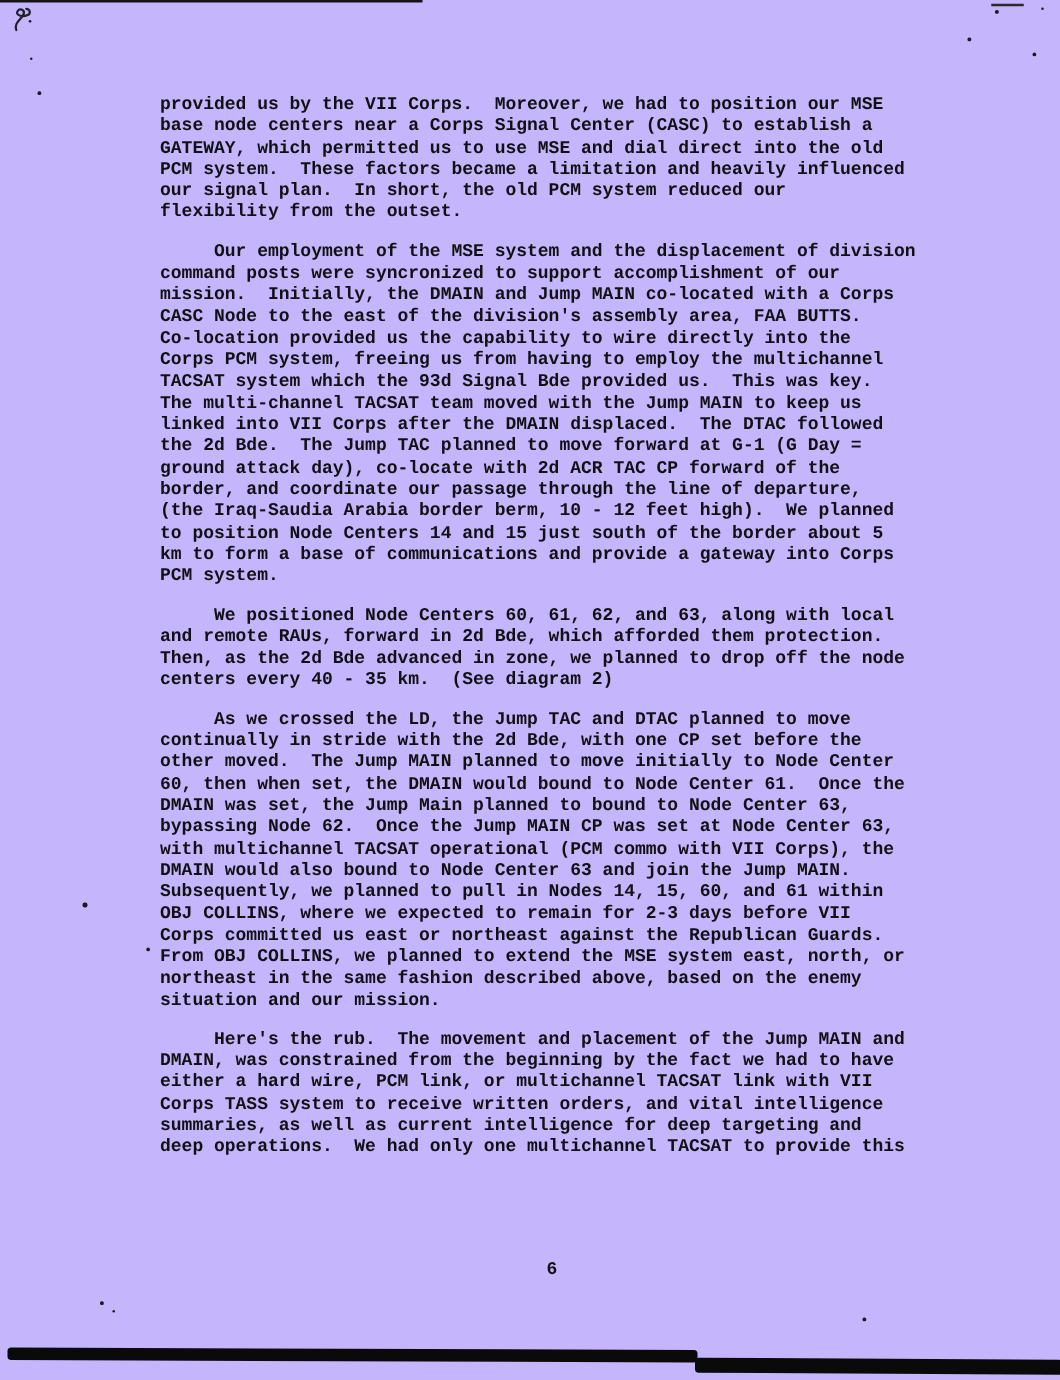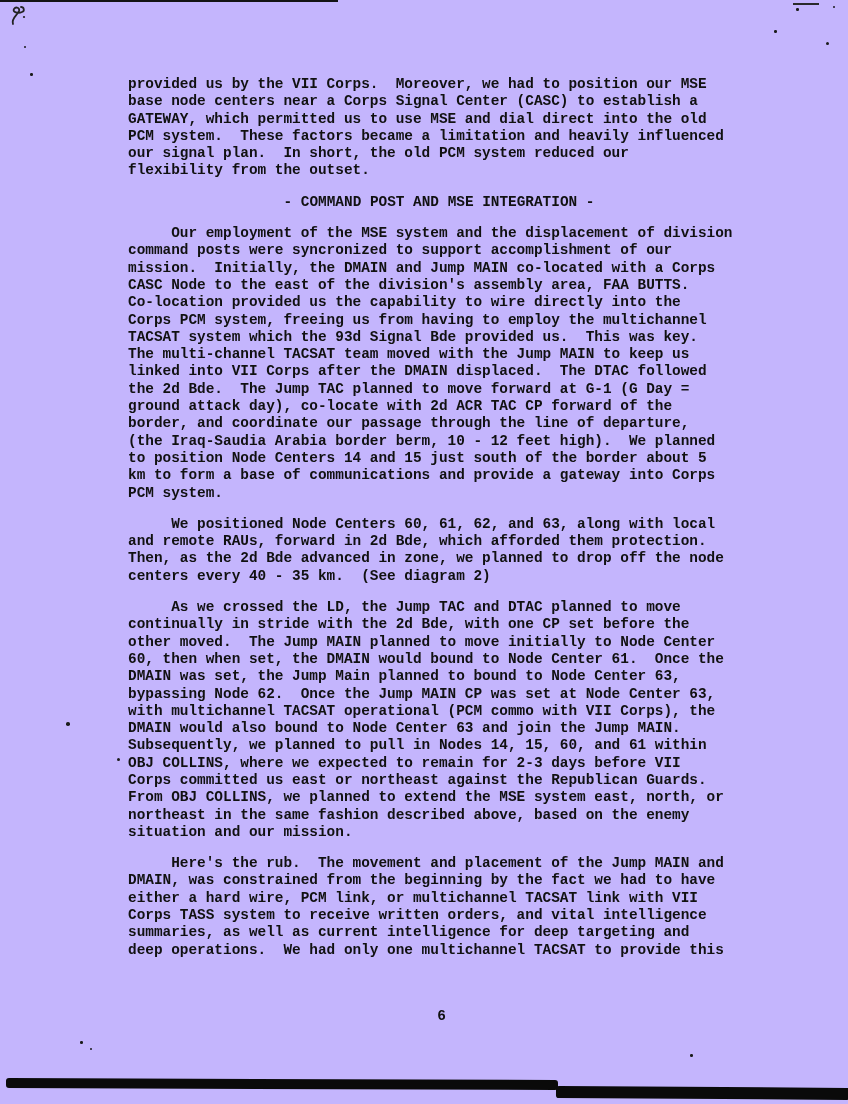--- a/index.html
+++ b/index.html
@@ -101,21 +101,20 @@
   <div class="speck" style="left:90px;  top:1048px; width:2px;   height:2px;"></div>
   <div class="speck" style="left:690px; top:1054px; width:2.5px; height:2.5px;"></div>
 
   <div class="text-block">
     <div class="para">provided us by the VII Corps.  Moreover, we had to position our MSE
 base node centers near a Corps Signal Center (CASC) to establish a
 GATEWAY, which permitted us to use MSE and dial direct into the old
 PCM system.  These factors became a limitation and heavily influenced
 our signal plan.  In short, the old PCM system reduced our
 flexibility from the outset.</div>
-    <div class="heading">- COMMAND POST AND MSE INTEGRATION -</div>
     <div class="para">     Our employment of the MSE system and the displacement of division
 command posts were syncronized to support accomplishment of our
 mission.  Initially, the DMAIN and Jump MAIN co-located with a Corps
 CASC Node to the east of the division's assembly area, FAA BUTTS.
 Co-location provided us the capability to wire directly into the
 Corps PCM system, freeing us from having to employ the multichannel
 TACSAT system which the 93d Signal Bde provided us.  This was key.
 The multi-channel TACSAT team moved with the Jump MAIN to keep us
 linked into VII Corps after the DMAIN displaced.  The DTAC followed
 the 2d Bde.  The Jump TAC planned to move forward at G-1 (G Day =

